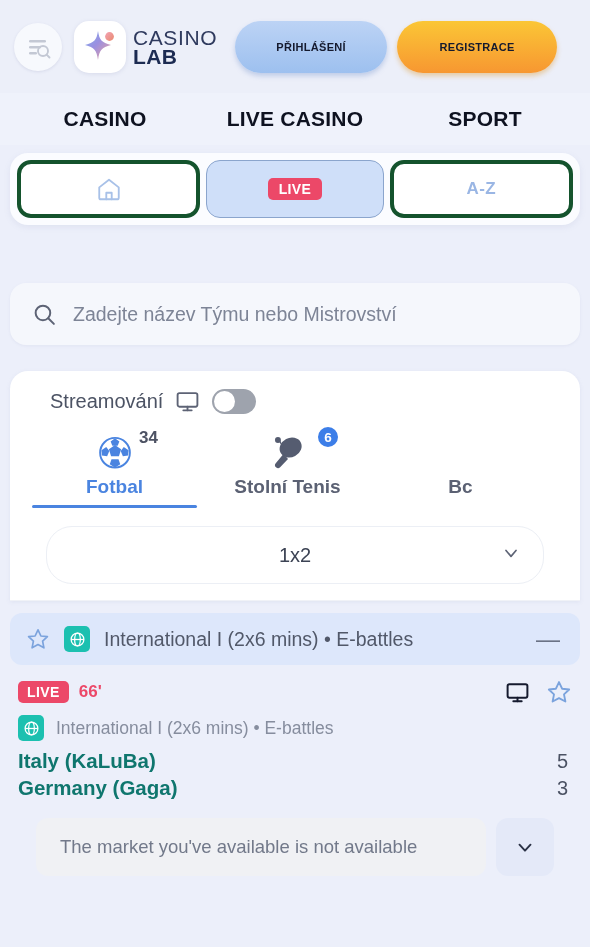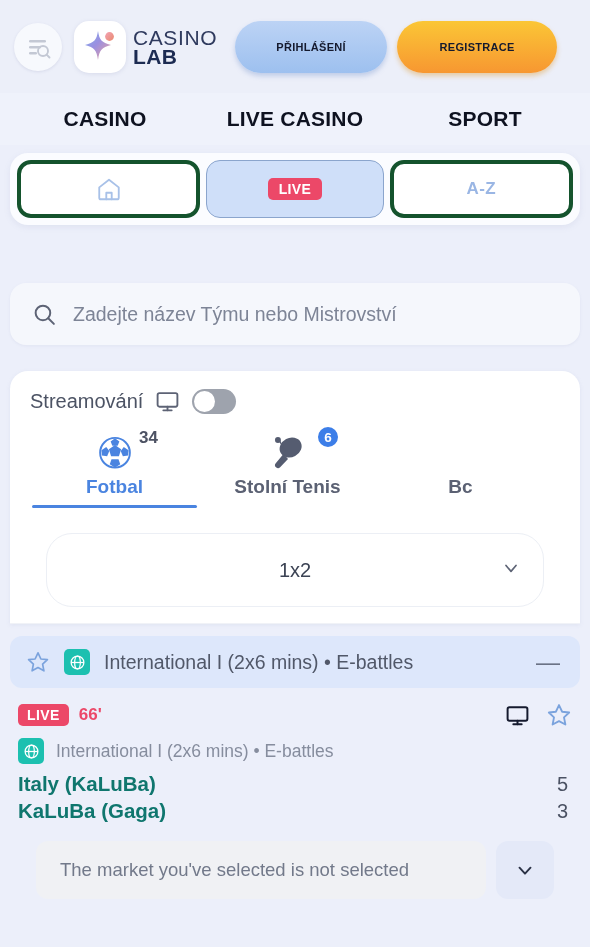--- a/index.html
+++ b/index.html
@@ -122,21 +122,21 @@
   .card {
     margin: 26px 10px 0 10px;
     background: #ffffff;
     border-radius: 18px 18px 0 0;
     padding: 18px 0 0 0;
     box-shadow: 0 1px 4px rgba(130,140,180,.12);
     position: relative;
   }
   .stream-row {
     display: flex; align-items: center; gap: 12px;
-    padding: 0 24px 0 20px;
+    padding: 0 24px 0 40px;
   }
   .stream-row .lbl { font-size: 20px; color: #4c5364; }
   .toggle {
     width: 44px; height: 25px; border-radius: 13px;
     background: #9ea3ad; position: relative; cursor: pointer;
     flex: 0 0 auto;
   }
   .toggle .knob {
     position: absolute; left: 2px; top: 2px;
     width: 21px; height: 21px; border-radius: 50%;
@@ -181,25 +181,25 @@
   }
   .badge.plain {
     background: transparent; color: #4d5263; border: none;
     font-size: 17px; font-weight: 600; top: -2px; right: 34px;
   }
 
   
   .mktwrap { padding: 18px 0 16px 0; display: flex; justify-content: center;
              border-bottom: 1px solid #f0f2f7; }
   .mkt {
-    width: 498px; height: 74px;
+    width: 498px; height: 58px;
     border: 1px solid #eceff5; border-radius: 26px;
     background: #fff;
     display: flex; align-items: center; justify-content: center;
-    position: relative; cursor: pointer; margin-top: 7px;
+    position: relative; cursor: pointer;
   }
   .mkt .val { font-size: 20px; color: #3c4354; }
   .mkt .cv { position: absolute; right: 22px; top: 50%; transform: translateY(-50%); }
 
   
   .league {
     margin: 12px 10px 0 10px;
     height: 52px; border-radius: 12px;
     background: #dde7fb;
     display: flex; align-items: center; gap: 14px;
@@ -432,26 +432,26 @@
     </span>
     <span class="nm">International I (2x6 mins) • E-battles</span>
   </div>
 
   <div class="teams">
     <div class="teamrow">
       <span class="tn">Italy (KaLuBa)</span>
       <span class="sc">5</span>
     </div>
     <div class="teamrow">
-      <span class="tn">KaLuBa (Gaga)</span>
+      <span class="tn">Germany (Gaga)</span>
       <span class="sc">3</span>
     </div>
   </div>
 
   <div class="unavail-row">
-    <div class="unavail">The market you've selected is not selected</div>
+    <div class="unavail">The market you've available is not available</div>
     <div class="expand">
       <svg width="22" height="22" viewBox="0 0 24 24" fill="none" stroke="#2b3246" stroke-width="2.1" stroke-linecap="round" stroke-linejoin="round">
         <polyline points="6 9.5 12 16 18 9.5"></polyline>
       </svg>
     </div>
   </div>
 </div>
 
 </body></html>

